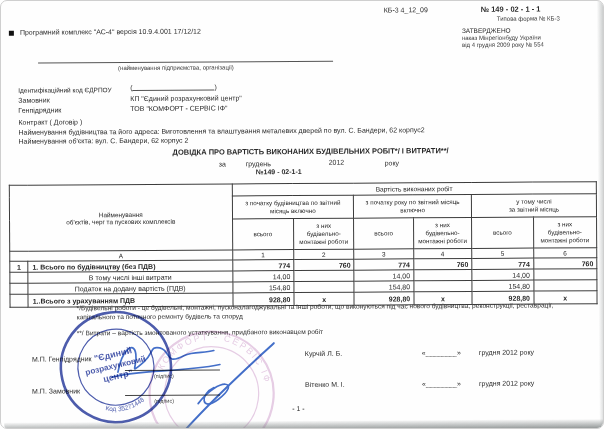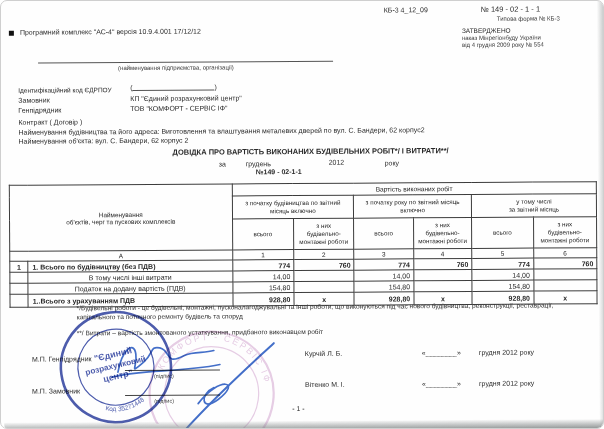--- a/index.html
+++ b/index.html
@@ -4,21 +4,21 @@
 <style>
   html,body{margin:0;padding:0;background:#fff;}
   #frame{
     position:relative;width:602px;height:427px;margin:0;
     background:#fefefe;border:1px solid #cfcfcf;border-radius:7px;
     overflow:hidden;
     font-family:"Liberation Sans",sans-serif;color:#2b2b2b;
   }
   #sheet{position:absolute;left:0;top:0;width:604px;height:429px;transform:rotate(-0.35deg);transform-origin:50% 50%;}
   .abs{position:absolute;white-space:nowrap;}
-  .t65{font-size:6.5px;} .t6{font-size:6px;} .t7{font-size:7px;} .t75{font-size:7.5px;}
+  .t65{font-size:6.5px;} .t6{font-size:6px;} .t7{font-size:7px;} .t75{font-size:7.5px;font-weight:bold;}
   .bold{font-weight:bold;}
   .cap{color:#3a3a3a;}
   
   .orgline{position:absolute;left:38px;top:60px;width:295px;border-bottom:1px solid #555;}
   .bracketline{display:inline-block;width:82px;border-bottom:1px solid #555;height:7px;vertical-align:bottom;}
   
   table{border-collapse:collapse;table-layout:fixed;position:absolute;left:8px;top:182px;width:588px;border:1.5px solid #333;}
   th,td{border:1px solid #3c3c3c;padding:0;overflow:hidden;font-weight:normal;color:#262626;}
   .h1 th{height:11px;font-size:6.6px;}
   .h2 th{height:22px;font-size:6.3px;line-height:1.25;padding:0 3px;}

